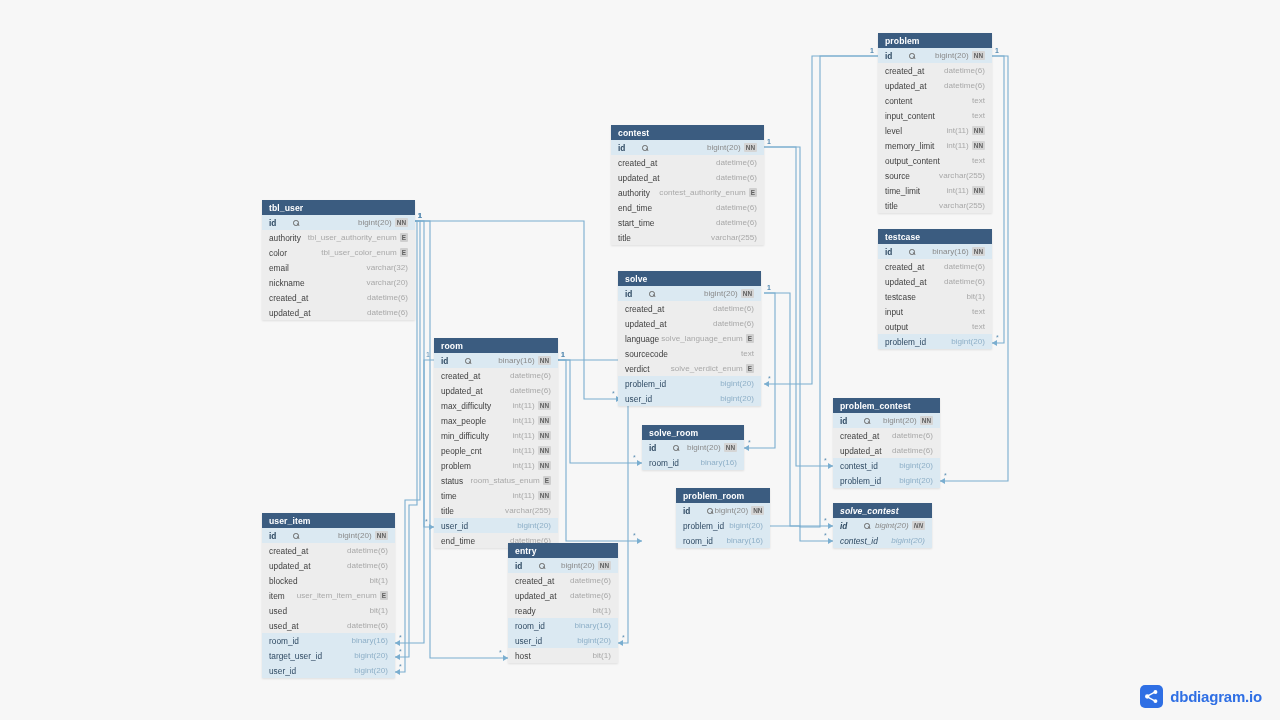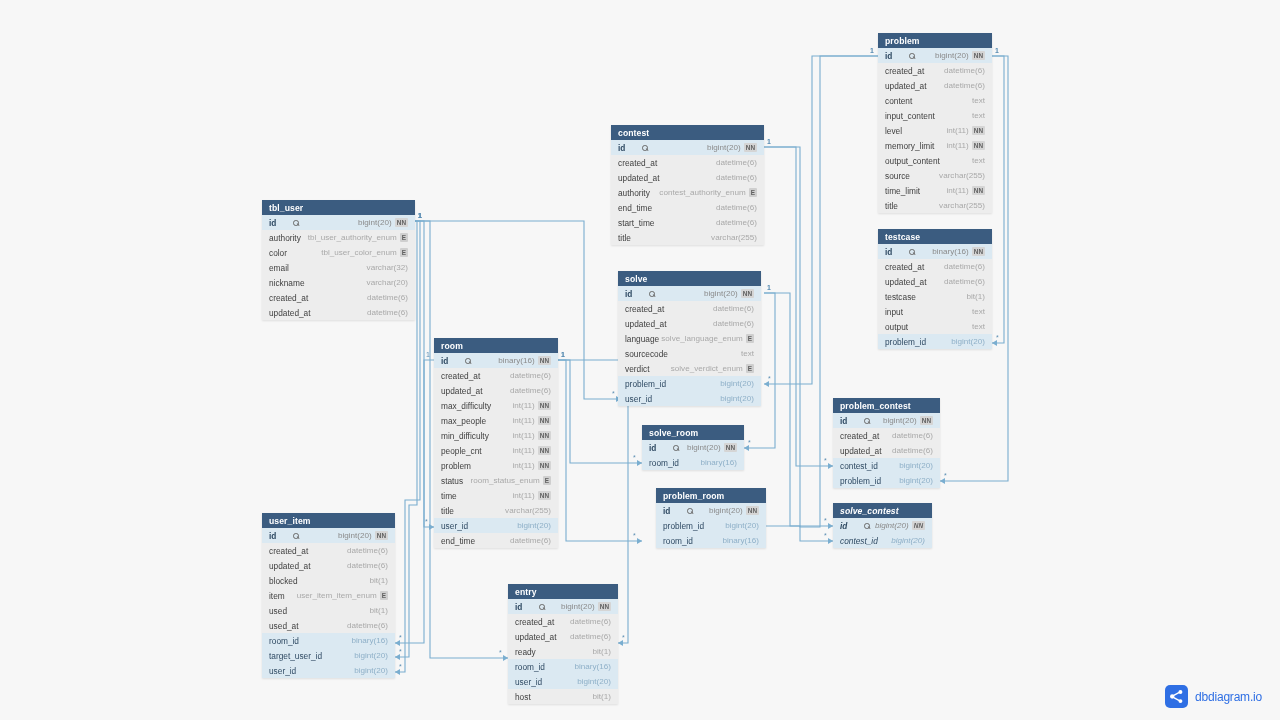--- a/index.html
+++ b/index.html
@@ -122,22 +122,22 @@
   }
   #brand .mark {
     width: 23px; height: 23px;
     background: #2f6fe4;
     border-radius: 5px;
     position: relative;
   }
   #brand .mark svg { position: absolute; left: 4px; top: 4px; }
   #brand .wordmark {
     color: #2f6fe4;
-    font-size: 12px;
-    font-weight: normal;
+    font-size: 15px;
+    font-weight: bold;
     letter-spacing: -0.2px;
   }
   .card-lbl { font-size: 7px; fill: #5d8fb3; font-family: "Liberation Sans", sans-serif; }
 </style>
 </head>
 <body>
 
 <div id="canvas">
 
   <svg id="edges" viewBox="0 0 1280 720" width="1280" height="720">
@@ -504,21 +504,21 @@
         </div>
         <div class="row">
           <span class="fname">
             <span>end_time</span>
           </span>
           <span class="ftype">
             <span>datetime(6)</span>
           </span>
         </div>
       </div>
-      <div class="table" style="left: 508px; top: 584px; width: 110px;">
+      <div class="table" style="left: 508px; top: 543px; width: 110px;">
         <div class="tbl-header">entry</div>
         <div class="row key">
           <span class="fname">
             <span>id</span>
             <span class="keyicon"></span>
           </span>
           <span class="ftype">
             <span>bigint(20)</span>
             <span class="badge nn">NN</span>
           </span>
@@ -719,21 +719,21 @@
         </div>
         <div class="row fk">
           <span class="fname">
             <span>room_id</span>
           </span>
           <span class="ftype">
             <span>binary(16)</span>
           </span>
         </div>
       </div>
-      <div class="table" style="left: 656px; top: 488px; width: 110px;">
+      <div class="table" style="left: 676px; top: 488px; width: 94px;">
         <div class="tbl-header">problem_room</div>
         <div class="row key">
           <span class="fname">
             <span>id</span>
             <span class="keyicon"></span>
           </span>
           <span class="ftype">
             <span>bigint(20)</span>
             <span class="badge nn">NN</span>
           </span>

